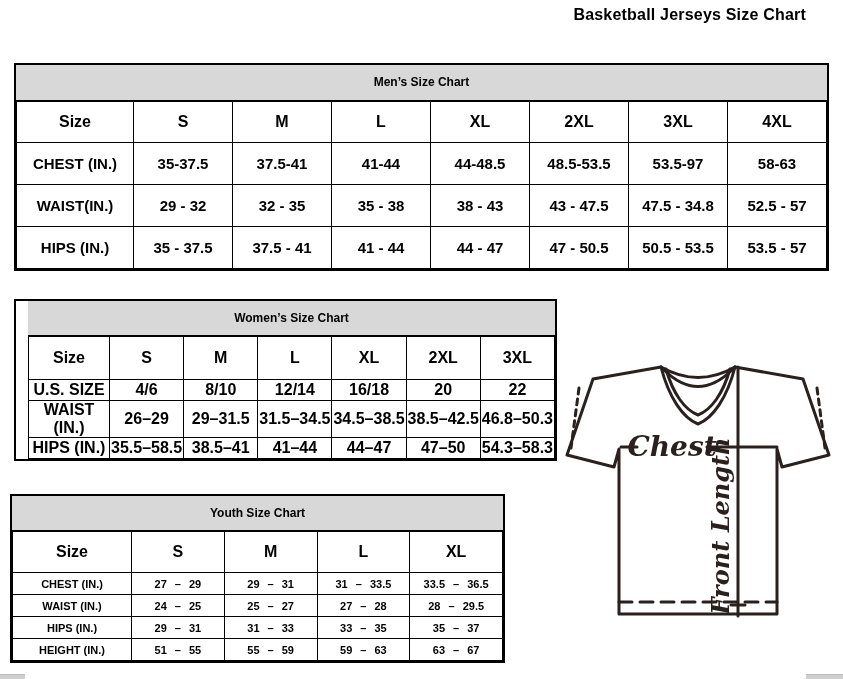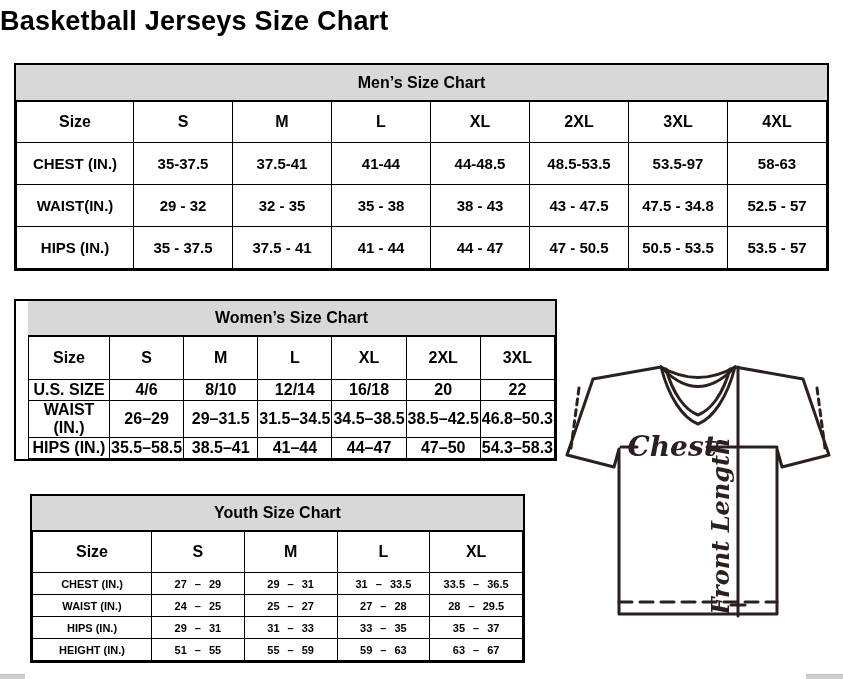--- a/index.html
+++ b/index.html
@@ -3,26 +3,26 @@
 <meta charset="utf-8">
 <style>
   html,body{margin:0;padding:0;}
   body{
     width:843px;height:679px;position:relative;overflow:hidden;
     background:#ffffff;color:#000;
     font-family:"Liberation Sans", sans-serif;
   }
   .page-title{
     position:absolute;top:6px;left:0;width:806px;
-    text-align:left;font-size:27px;font-weight:bold;letter-spacing:0.2px;
+    text-align:right;font-size:16px;font-weight:bold;letter-spacing:0.2px;
   }
   .table-wrap{position:absolute;border:2px solid #000;background:#fff;}
   .table-title{
     background:#d8d8d8;border-bottom:1px solid #000;
-    text-align:center;font-weight:bold;font-size:16px;
+    text-align:center;font-weight:bold;font-size:12px;
     height:35px;line-height:35px;
   }
   table{border-collapse:collapse;width:100%;table-layout:fixed;}
   th,td{
     border:1px solid #000;text-align:center;vertical-align:middle;
     font-weight:bold;color:#000;padding:0;
   }
   
   .men{left:14px;top:63px;width:811px;}
   .men thead tr{height:41px;}
@@ -32,21 +32,21 @@
   .men th.col0{width:116px;}
   
   .women{left:14px;top:299px;width:527px;padding-left:12px;}
   .women .table-title{height:34px;line-height:34px;}
   .women thead tr{height:43px;}
   .women thead th{font-size:16px;}
   .women tbody tr{height:21px;}
   .women tbody th, .women tbody td{font-size:16px;}
   .women th.col0{width:80px;}
   
-  .youth{left:30px;top:494px;width:491px;}
+  .youth{left:10px;top:494px;width:491px;}
   .youth .table-title{height:34px;line-height:34px;}
   .youth thead tr{height:41px;}
   .youth thead th{font-size:16px;}
   .youth tbody tr{height:22px;}
   .youth tbody th, .youth tbody td{font-size:11px;}
   .youth th.col0{width:118px;}
   .youth tbody td{word-spacing:5px;}
   
   .jersey{position:absolute;left:557px;top:358px;width:282px;height:270px;}
   .jersey svg{width:100%;height:100%;}

